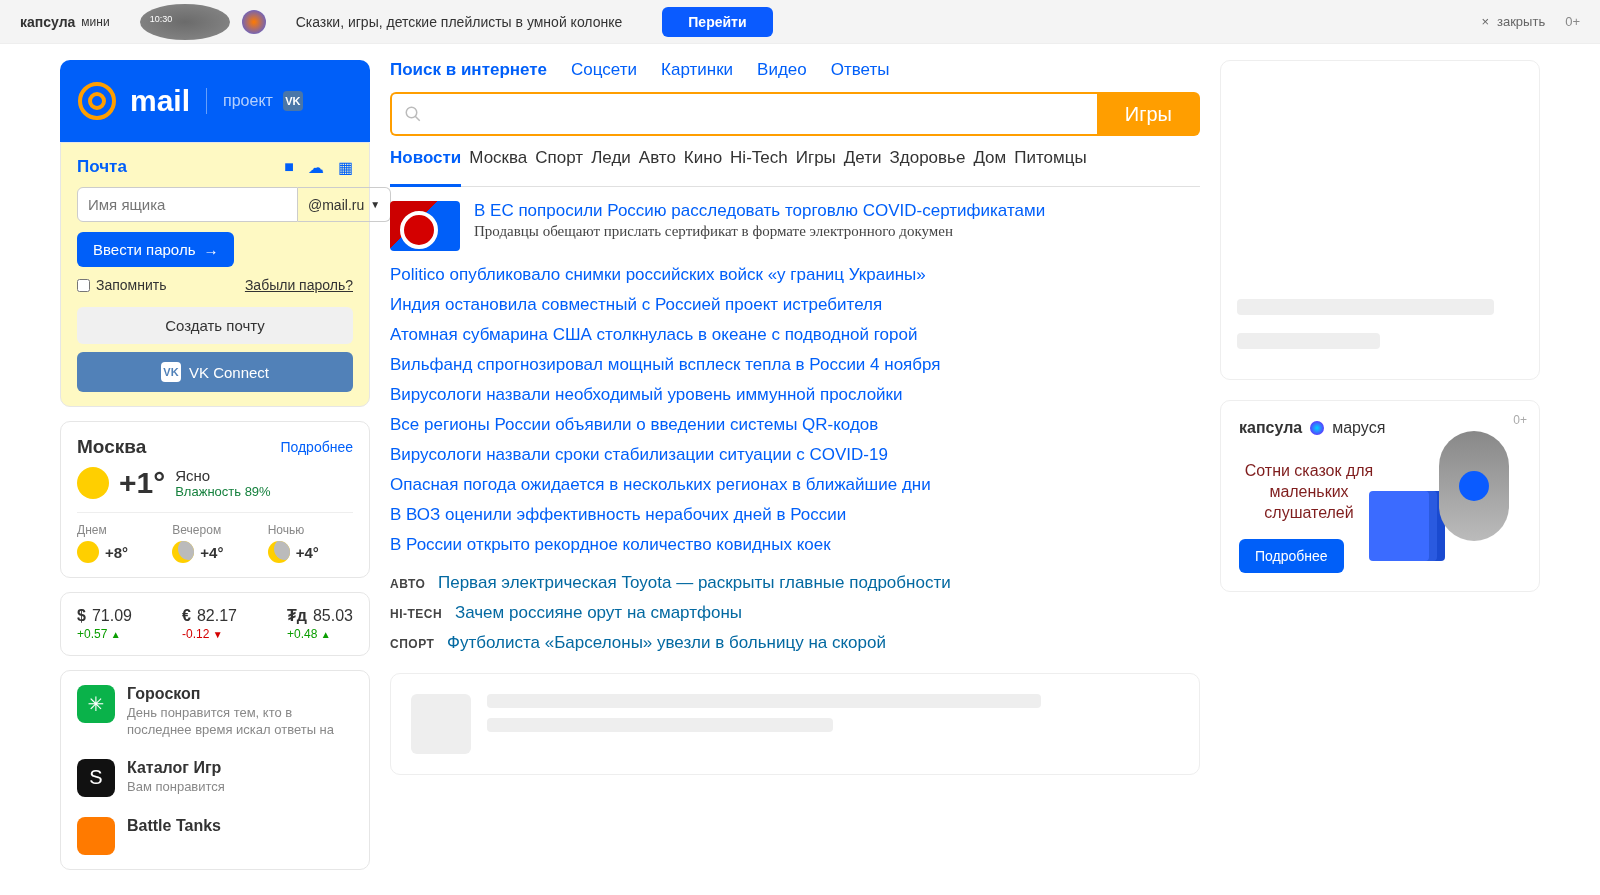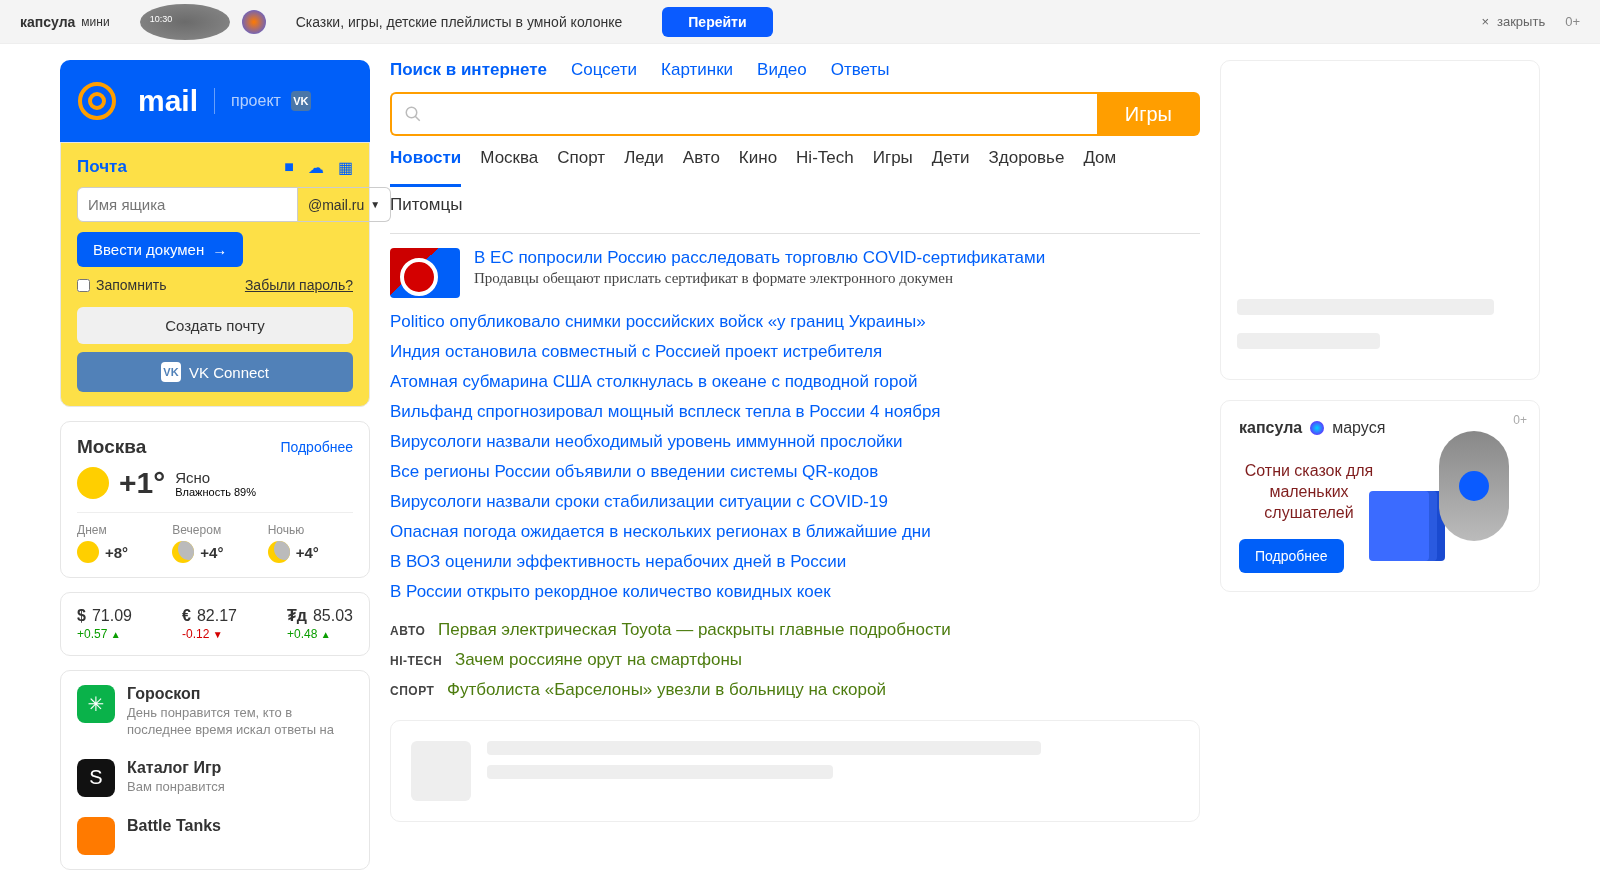--- a/index.html
+++ b/index.html
@@ -19,26 +19,26 @@
 
 .wrap { display:flex; padding:16px 60px; gap:20px; align-items:flex-start;}
 .col-left { width: 310px; flex:0 0 310px;}
 .col-mid { flex:1; min-width:0;}
 .col-right { width:320px; flex:0 0 320px;}
 
 
 .logo-box { background:#005ff9; border-radius:10px 10px 0 0; padding:22px 18px; display:flex; align-items:center; gap:6px;}
 .logo-at { width:38px; height:38px; border-radius:50%; border:4px solid #ff9e00; position:relative;}
 .logo-at::after{content:""; position:absolute; inset:6px; border-radius:50%; border:4px solid #ff9e00;}
-.logo-mail { color:#fff; font-size:30px; font-weight:700; margin-left:16px;}
+.logo-mail { color:#fff; font-size:30px; font-weight:700; margin-left:8px;}
 .logo-sep { width:1px; height:26px; background:rgba(255,255,255,.4); margin:0 10px;}
 .logo-proj { color:rgba(255,255,255,.7); font-size:16px;}
 .logo-vk { width:20px; height:20px; background:#4a76a8; border-radius:4px; display:inline-flex; align-items:center; justify-content:center; color:#fff; font-size:11px; font-weight:700; margin-left:4px;}
 
-.card { background:#fde047; border:1px solid #e6e6e6; border-radius:0 0 10px 10px; padding:14px 16px; margin-bottom:14px;}
+.card { background:#fef9c3; border:1px solid #e6e6e6; border-radius:0 0 10px 10px; padding:14px 16px; margin-bottom:14px;}
 .card2 { background:#fff; border:1px solid #e6e6e6; border-radius:10px; padding:14px 16px; margin-bottom:14px;}
 
 .mail-row1 { display:flex; align-items:center; justify-content:space-between; margin-bottom:10px;}
 .mail-row1 .lbl { color:#005ff9; font-size:17px; font-weight:700;}
 .mail-icons { display:flex; gap:14px; color:#005ff9;}
 .mail-icons span{font-size:16px;}
 .input-row { display:flex; gap:0; margin-bottom:10px;}
 .input-row input { flex:1; border:1px solid #ccc; border-radius:6px 0 0 6px; padding:8px 10px; font-size:15px; outline:none;}
 .input-row .domain { border:1px solid #ccc; border-left:none; border-radius:0 6px 6px 0; padding:8px 10px; font-size:14px; display:flex; align-items:center; gap:6px; cursor:pointer;}
 .btn-pass { background:#005ff9; color:#fff; border:none; border-radius:6px; padding:9px 16px; font-size:15px; display:inline-flex; align-items:center; gap:8px; cursor:pointer; margin-bottom:10px;}
@@ -53,21 +53,21 @@
 .w-head { display:flex; justify-content:space-between; align-items:center; margin-bottom:8px;}
 .w-head .city{font-size:19px; font-weight:700;}
 .w-head .more{color:#005ff9; font-size:14px; cursor:pointer;}
 .w-now { display:flex; align-items:center; gap:10px; padding-bottom:12px; border-bottom:1px solid #eee;}
 .sun { width:32px; height:32px; border-radius:50%; background:#ffcf00;}
 .sun-sm { width:22px; height:22px; border-radius:50%; background:#ffcf00;}
 .moon { width:22px; height:22px; border-radius:50%; background:#ffcf00; position:relative; overflow:hidden;}
 .moon::after{content:"";position:absolute;right:-6px;top:-3px;width:22px;height:22px;border-radius:50%;background:#bbb;}
 .w-temp { font-size:30px; font-weight:700;}
 .w-cond { font-size:15px;}
-.w-hum { font-size:11px; color:#000000;}
+.w-hum { font-size:13px; color:#15803d;}
 .w-parts { display:flex; gap:10px; padding-top:10px;}
 .w-part { flex:1;}
 .w-part .lbl{font-size:12px; color:#888; margin-bottom:4px;}
 .w-part .val{display:flex; align-items:center; gap:6px; font-weight:700;}
 
 
 .rates { display:flex; justify-content:space-between;}
 .rate { display:flex; flex-direction:column; align-items:flex-start;}
 .rate-top{display:flex; align-items:center; gap:6px; font-size:16px; font-weight:500;}
 .rate-delta{font-size:12px; margin-top:2px;}
@@ -83,36 +83,36 @@
 .stabs { display:flex; gap:24px; padding-bottom:12px;}
 .stabs a{color:#005ff9; font-size:17px; cursor:pointer;}
 .stabs a.bold{font-weight:700;}
 .search-row{display:flex; margin-bottom:12px;}
 .search-box{flex:1; border:2px solid #ff9e00; border-right:none; border-radius:6px 0 0 6px; display:flex; align-items:center; padding:0 12px;}
 .search-box svg{color:#bbb; margin-right:8px;}
 .search-box input{flex:1; border:none; outline:none; font-size:17px; padding:10px 0;}
 .search-btn{background:#ff9e00; color:#fff; border:none; border-radius:0 6px 6px 0; padding:0 28px; font-size:20px; cursor:pointer;}
 
 
-.ctabs{display:flex; gap:19px; border-bottom:1px solid #e0e0e0; padding-bottom:10px; margin-bottom:14px; flex-wrap:wrap;}
+.ctabs{display:flex; gap:8px; border-bottom:1px solid #e0e0e0; padding-bottom:10px; margin-bottom:14px; flex-wrap:wrap;}
 .ctabs a{color:#333; font-size:17px; font-weight:500; cursor:pointer; padding-bottom:8px;}
 .ctabs a.active{color:#005ff9; font-weight:700; border-bottom:3px solid #005ff9; margin-bottom:-11px;}
 
 
 .news-lead{display:flex; gap:14px; margin-bottom:14px;}
 .news-thumb{width:70px; height:50px; border-radius:4px; background:linear-gradient(135deg,#cc0000 40%, #005ff9 40%); flex:0 0 70px; position:relative;}
 .news-thumb::after{content:"";position:absolute;left:10px;top:10px;width:30px;height:30px;border-radius:50%;background:#d40000;border:4px solid #fff;}
 .news-lead-t a{color:#005ff9; font-size:17px;}
 .news-lead-t .sub{color:#444; font-size:15px; margin-top:2px; white-space:nowrap; overflow:hidden; text-overflow:ellipsis; max-width:560px;font-family:Liberation Serif, serif;}
 .news-list{display:flex; flex-direction:column; gap:10px; margin-bottom:18px;}
 .news-list a{color:#005ff9; font-size:17px; cursor:pointer;}
 .news-tagged{display:flex; flex-direction:column; gap:10px;}
 .nt-row{font-size:17px;}
 .nt-row .tag{font-size:12px; font-weight:700; letter-spacing:0.5px; color:#444; text-transform:uppercase; margin-right:8px;}
-.nt-row a{color:#4d7c0f; cursor:pointer;}
+.nt-row a{color:#0369a1; cursor:pointer;}
 
 .skel-box{border:1px solid #eee; border-radius:10px; padding:20px; display:flex; gap:16px; margin-top:20px;}
 .sk-sq{width:60px;height:60px;background:#eee;border-radius:6px;flex:0 0 60px;}
 .sk-lines{flex:1;}
 .sk-line{height:14px;background:#eee;border-radius:4px;margin-bottom:10px;}
 
 
 .r-skel{border:1px solid #eee; border-radius:10px; height:320px; padding:20px 16px; display:flex; flex-direction:column; justify-content:flex-end; gap:8px; margin-bottom:20px;}
 .r-skel .sk-line{background:#eee;}
 .promo-card{border:1px solid #eee; border-radius:10px; padding:18px; position:relative;}
@@ -167,21 +167,21 @@
         </div>
       </div>
       <div class="input-row">
         <input type="text" placeholder="Имя ящика" style="">
         <div class="domain">
           <span>@mail.ru</span>
           <span class="caret">▼</span>
         </div>
       </div>
       <button class="btn-pass">
-        <span>Ввести докумен</span>
+        <span>Ввести пароль</span>
         <span>→</span>
       </button>
       <div class="remember">
         <label>
           <input type="checkbox" style="">
           <span>Запомнить</span>
         </label>
         <span class="forgot">Забыли пароль?</span>
       </div>
       <button class="btn-gray">Создать почту</button>

